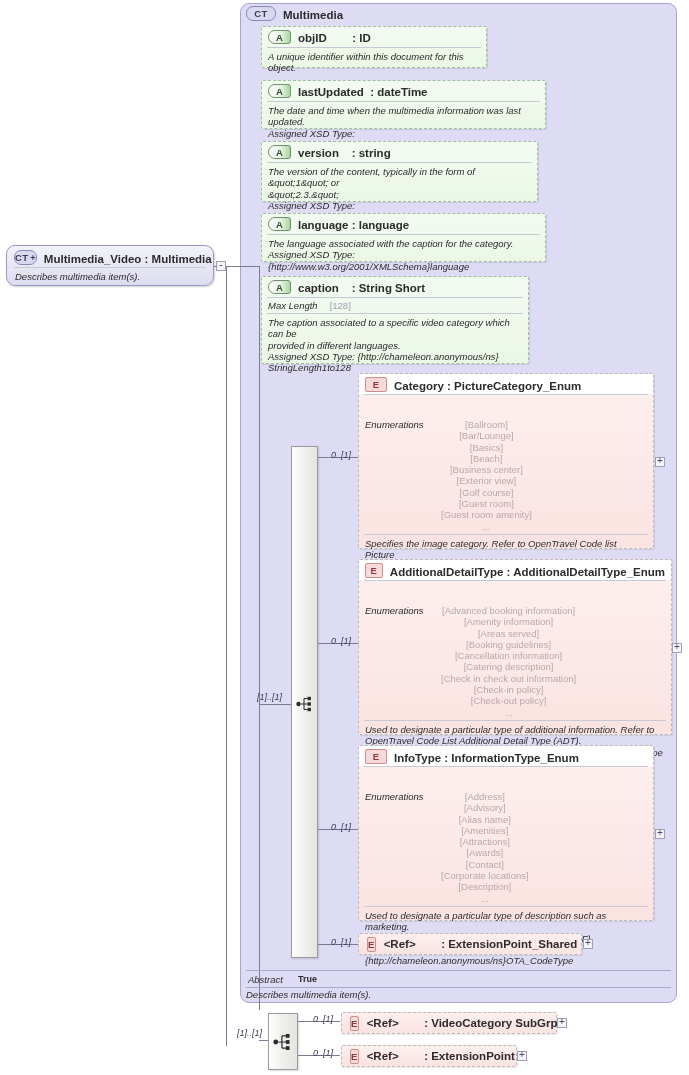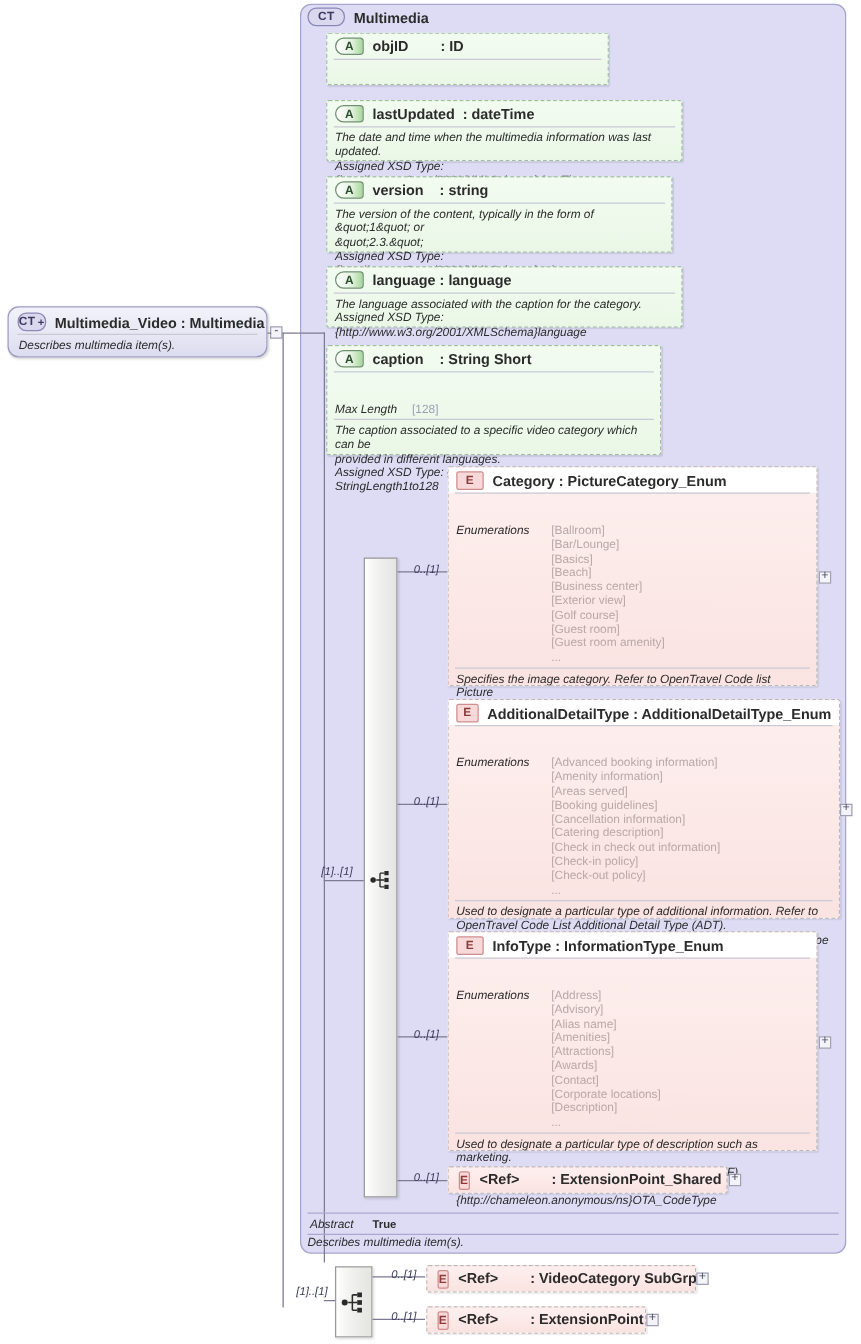--- a/index.html
+++ b/index.html
@@ -43,35 +43,35 @@
 
   
   .attr{
     background:linear-gradient(to bottom,#f3fbf1 0%,#eaf7e6 100%);
     border:1px dashed #9dbf9d;border-radius:2px;
     box-shadow:1px 1px 1px rgba(0,0,0,.10);
   }
   .attr .hdr{padding:3px 6px 1px 6px;}
   .attr .sep{margin:2px 5px 0 5px;}
   .attr .doc{padding:3px 6px 2px 6px;}
-  .attr .facet{padding:2px 6px 0 6px;font-size:9.5px;margin-top:22px;}
+  .attr .facet{padding:2px 6px 0 6px;font-size:9.5px;}
   .attr .facet i{font-style:italic;color:#2b2b2b;}
   .attr .facet span{color:#9aa1b6;margin-left:12px;}
 
   
   .enum{
     background:linear-gradient(to bottom,#fdf0ef 0%,#fae3e1 100%);
     border:1px dashed #b9b9b9;border-radius:2px;
     box-shadow:1px 1px 1px rgba(0,0,0,.08);
   }
   .enum .hdr{padding:3px 6px 2px 6px;background:#fff;}
   .enum .sep{margin:0 5px;}
   .enum .body{display:flex;padding:4px 6px 2px 6px;margin-top:20px;}
   .enum .lbl{font-style:italic;font-size:9.5px;color:#2b2b2b;width:76px;flex:0 0 76px;}
-  .enum .vals{font-size:9.5px;line-height:11.3px;color:#b9a8a8;white-space:pre;}
+  .enum .vals{font-size:9.5px;line-height:11.3px;color:#b9a8a8;white-space:pre;text-align:center;}
   .enum .doc{padding:3px 6px 3px 6px;}
 
   .refbox{
     background:linear-gradient(to bottom,#fdf0ef 0%,#fae3e1 100%);
     border:1px dashed #b9b9b9;border-radius:2px;
     box-shadow:1px 1px 1px rgba(0,0,0,.08);
     display:flex;align-items:center;padding:0 8px;
   }
 
   
@@ -135,20 +135,21 @@
   <div class="ln lnv abs" style="left:259px;top:266px;height:744px;"></div>
   <div class="ln lnh abs" style="left:259px;top:1040px;width:10px;"></div>
   <div class="ln lnv abs" style="left:226px;top:266px;height:780px;"></div>
 
   <div class="abs attr" style="left:261px;top:26px;width:226px;height:42px;">
     <div class="hdr nodehdr">
       <span class="badge badge-a">A</span>
       <span class="title">objID        : ID</span>
     </div>
     <div class="sep"></div>
+    <div class="doc">A unique identifier within this document for this object.</div>
   </div>
 
   <div class="abs attr" style="left:261px;top:80px;width:285px;height:49px;">
     <div class="hdr nodehdr">
       <span class="badge badge-a">A</span>
       <span class="title">lastUpdated  : dateTime</span>
     </div>
     <div class="sep"></div>
     <div class="doc">The date and time when the multimedia information was last updated.
 Assigned XSD Type: {http://www.w3.org/2001/XMLSchema}dateTime</div>

